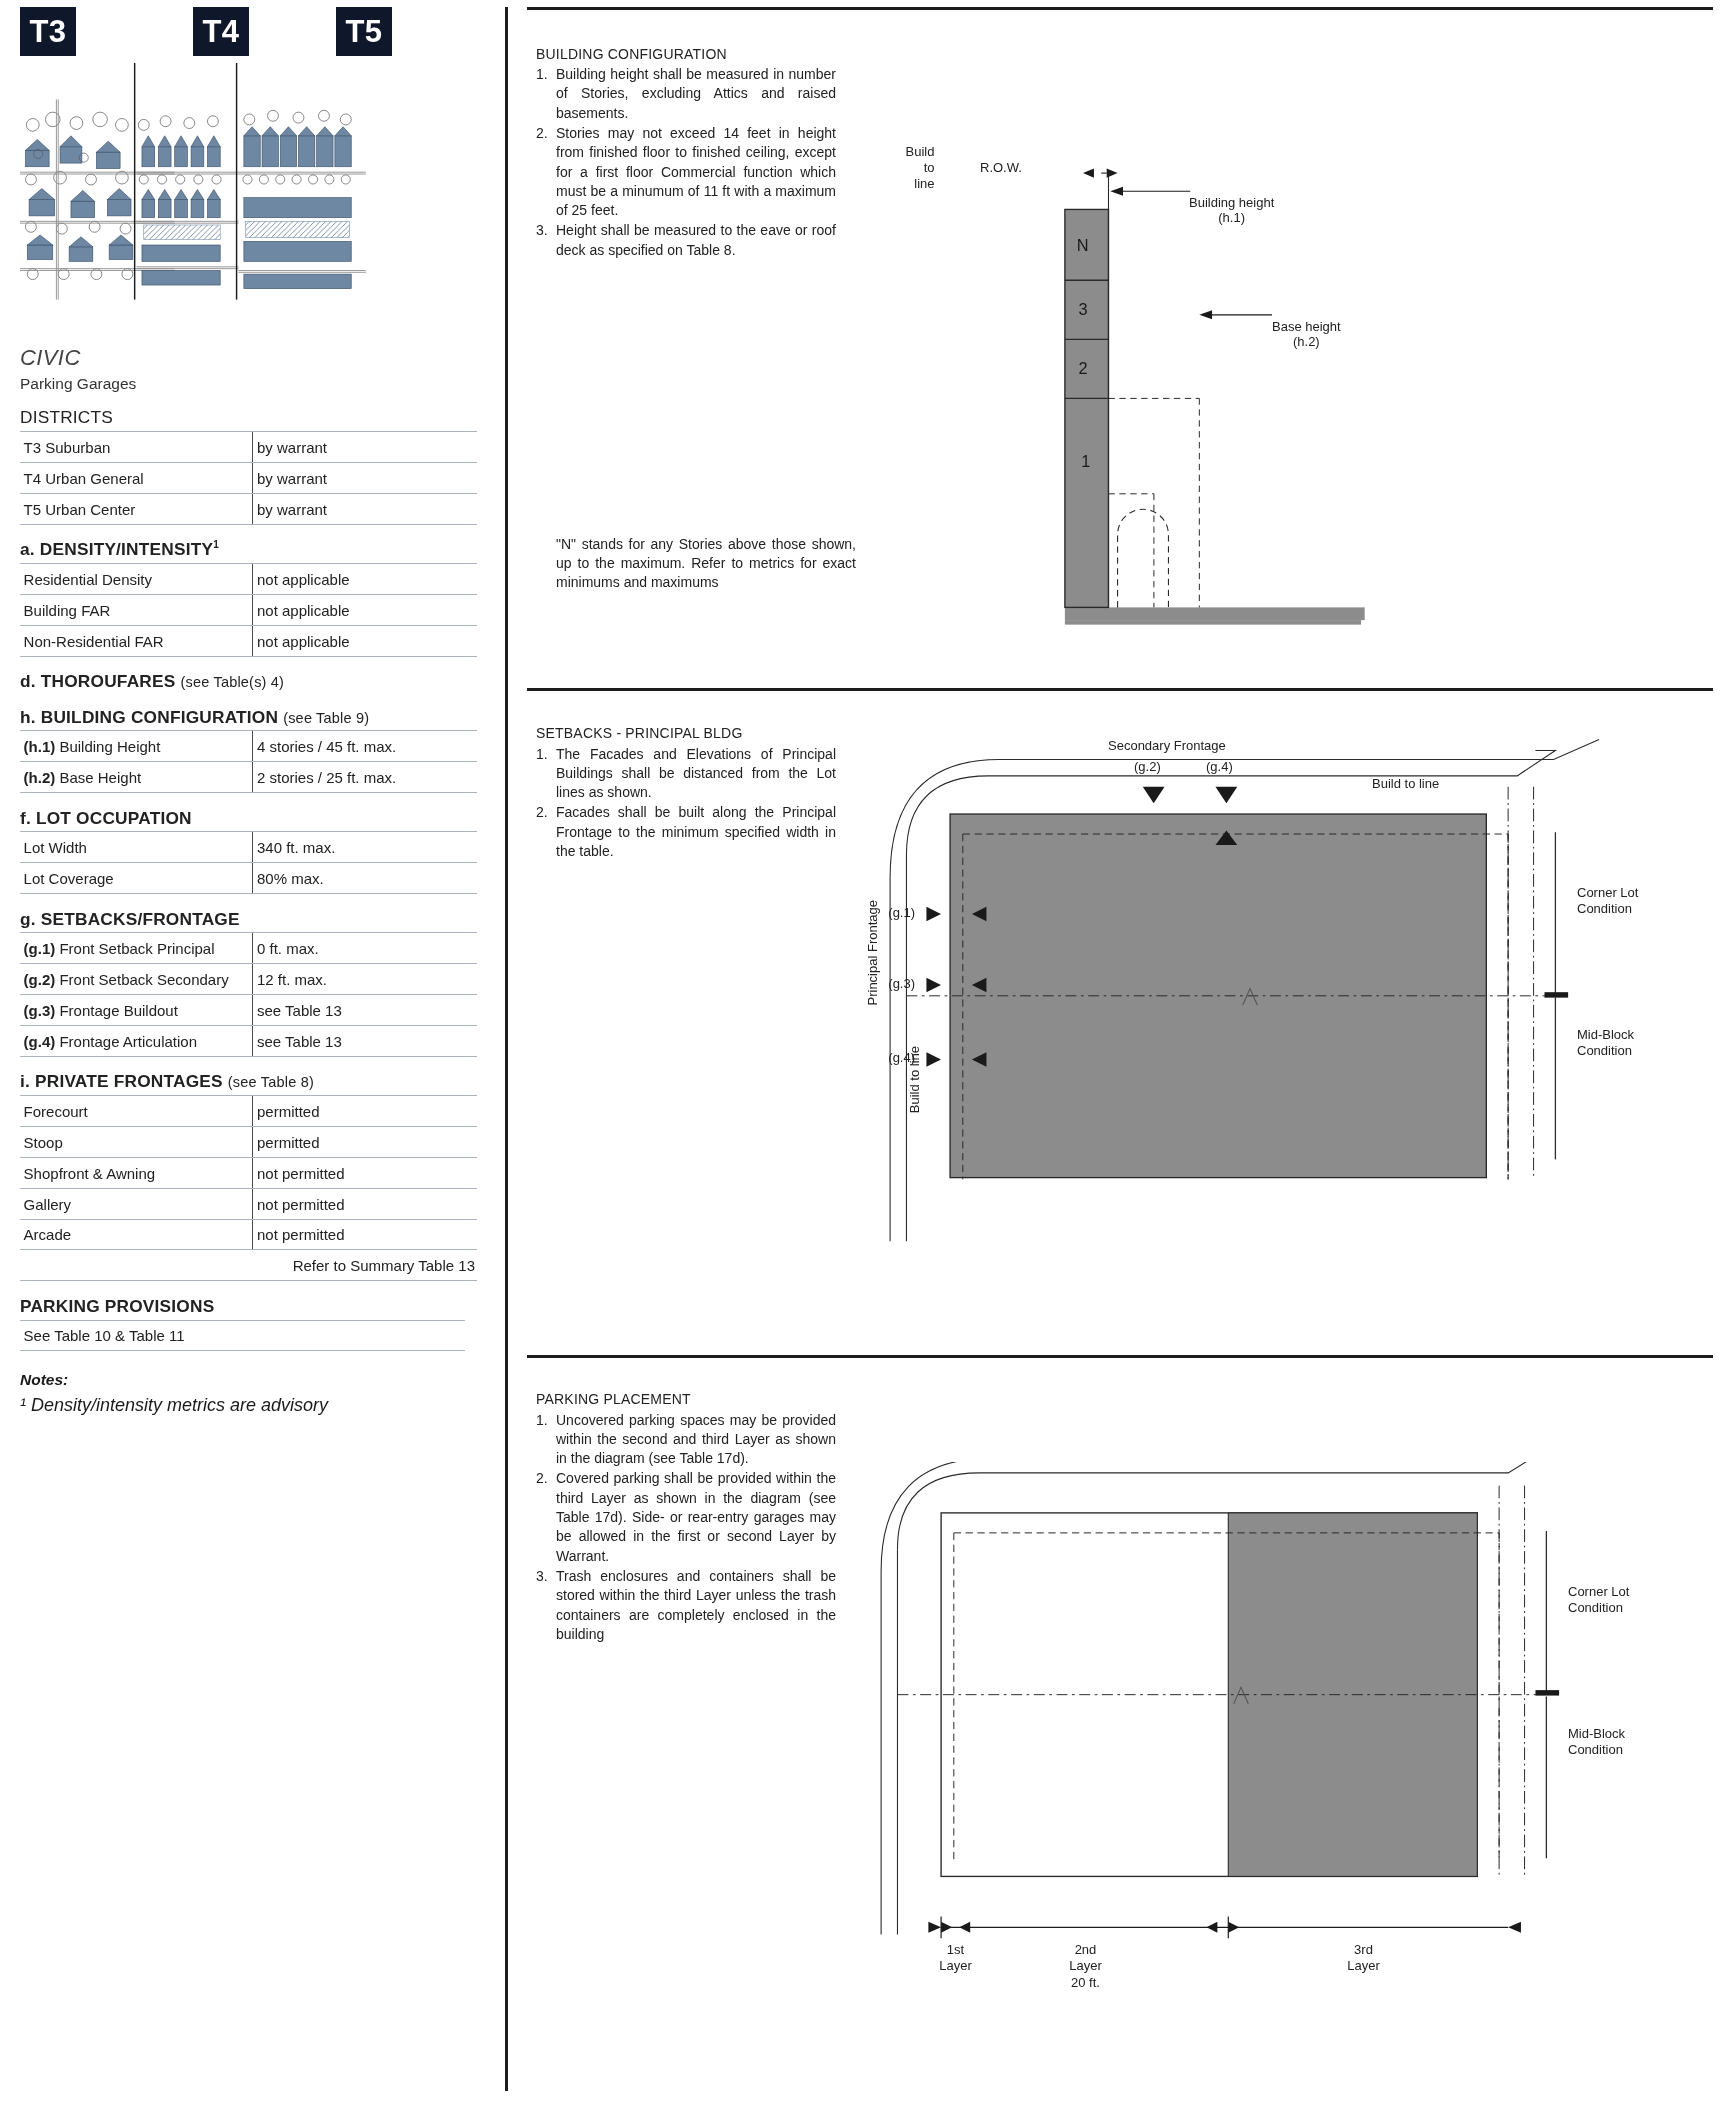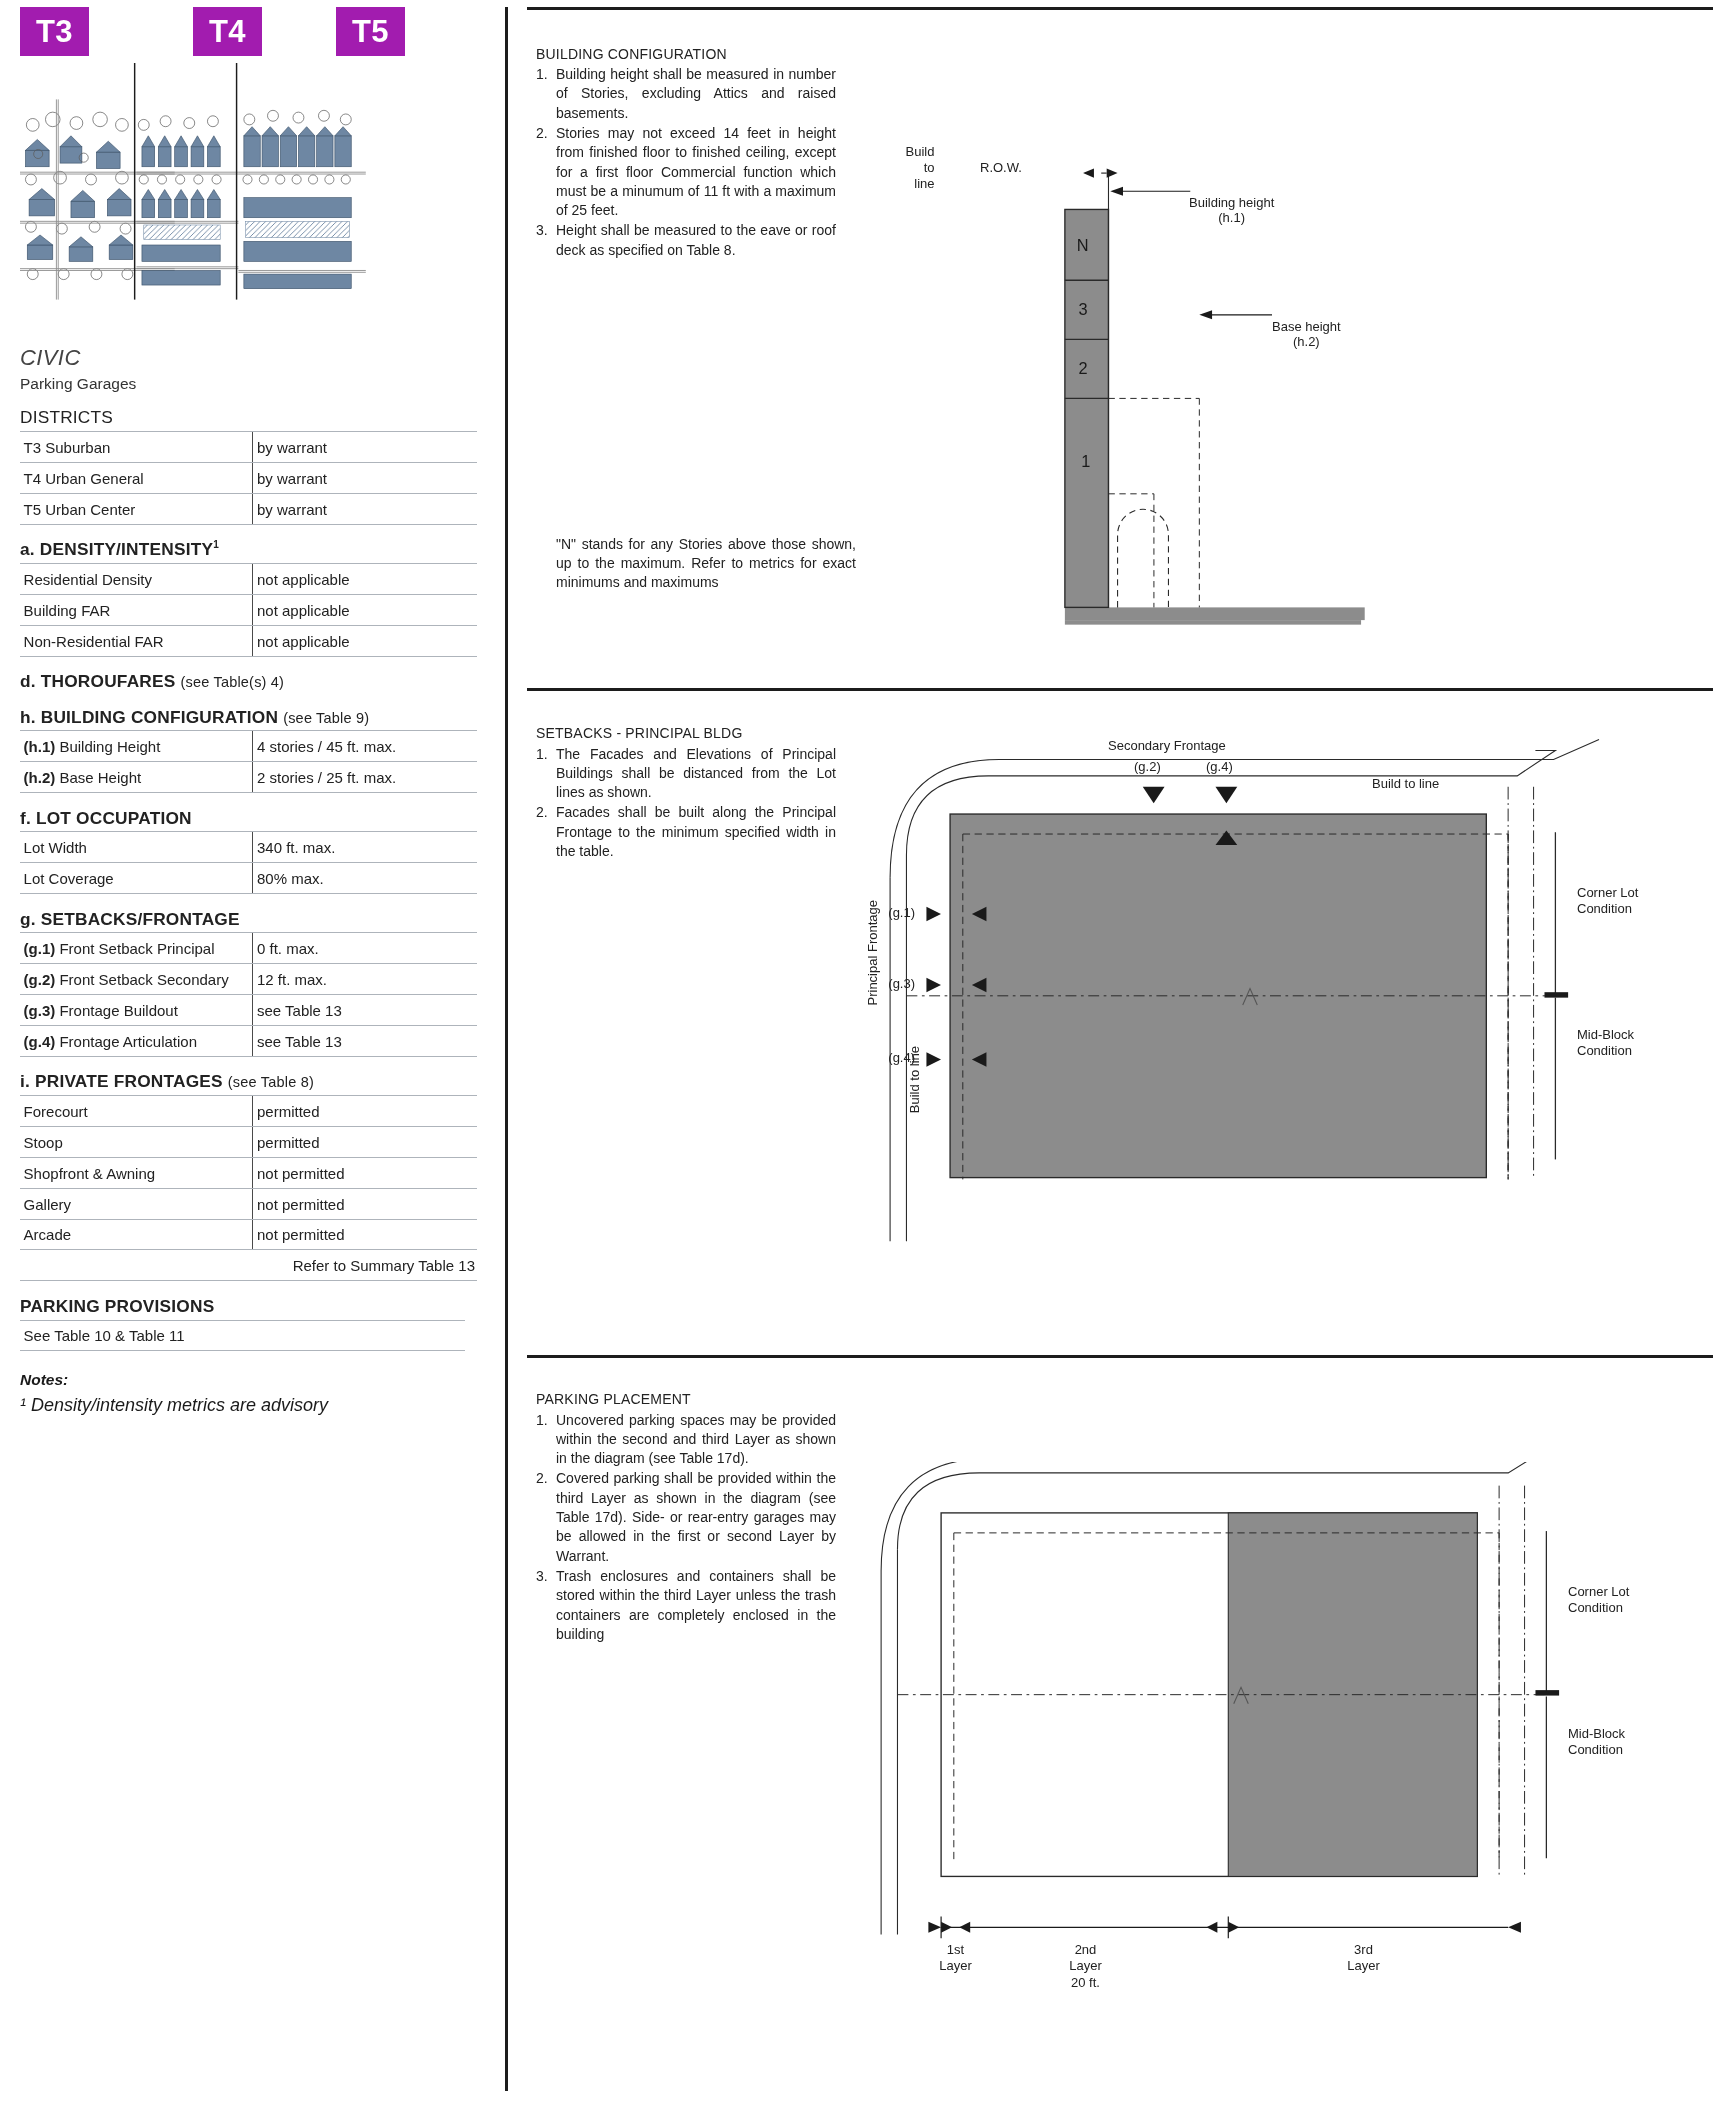--- a/index.html
+++ b/index.html
@@ -12,22 +12,22 @@
     position:relative;
     overflow:hidden;
   }
   .page{position:absolute;left:0;top:0;width:1729px;height:2104px;}
 
   
   .left-col{position:absolute;left:20px;top:7.3px;width:464px;}
 
   .tier-bar{position:relative;height:56px;width:455px;}
   .tier-box{
-    position:absolute;top:0;width:69px;height:49px;
-    background:#a21caf;color:#ffffff;
+    position:absolute;top:0;width:56px;height:49px;
+    background:#0f172a;color:#ffffff;
     font-size:31px;font-weight:bold;
     display:flex;align-items:center;justify-content:center;
     letter-spacing:0.5px;
   }
   .tier-t3{left:0px;}
   .tier-t4{left:173px;}
   .tier-t5{left:316px;}
 
   .illus{position:relative;width:455px;height:273px;margin-top:0px;}
   .illus-svg{position:absolute;left:0;top:0;}

